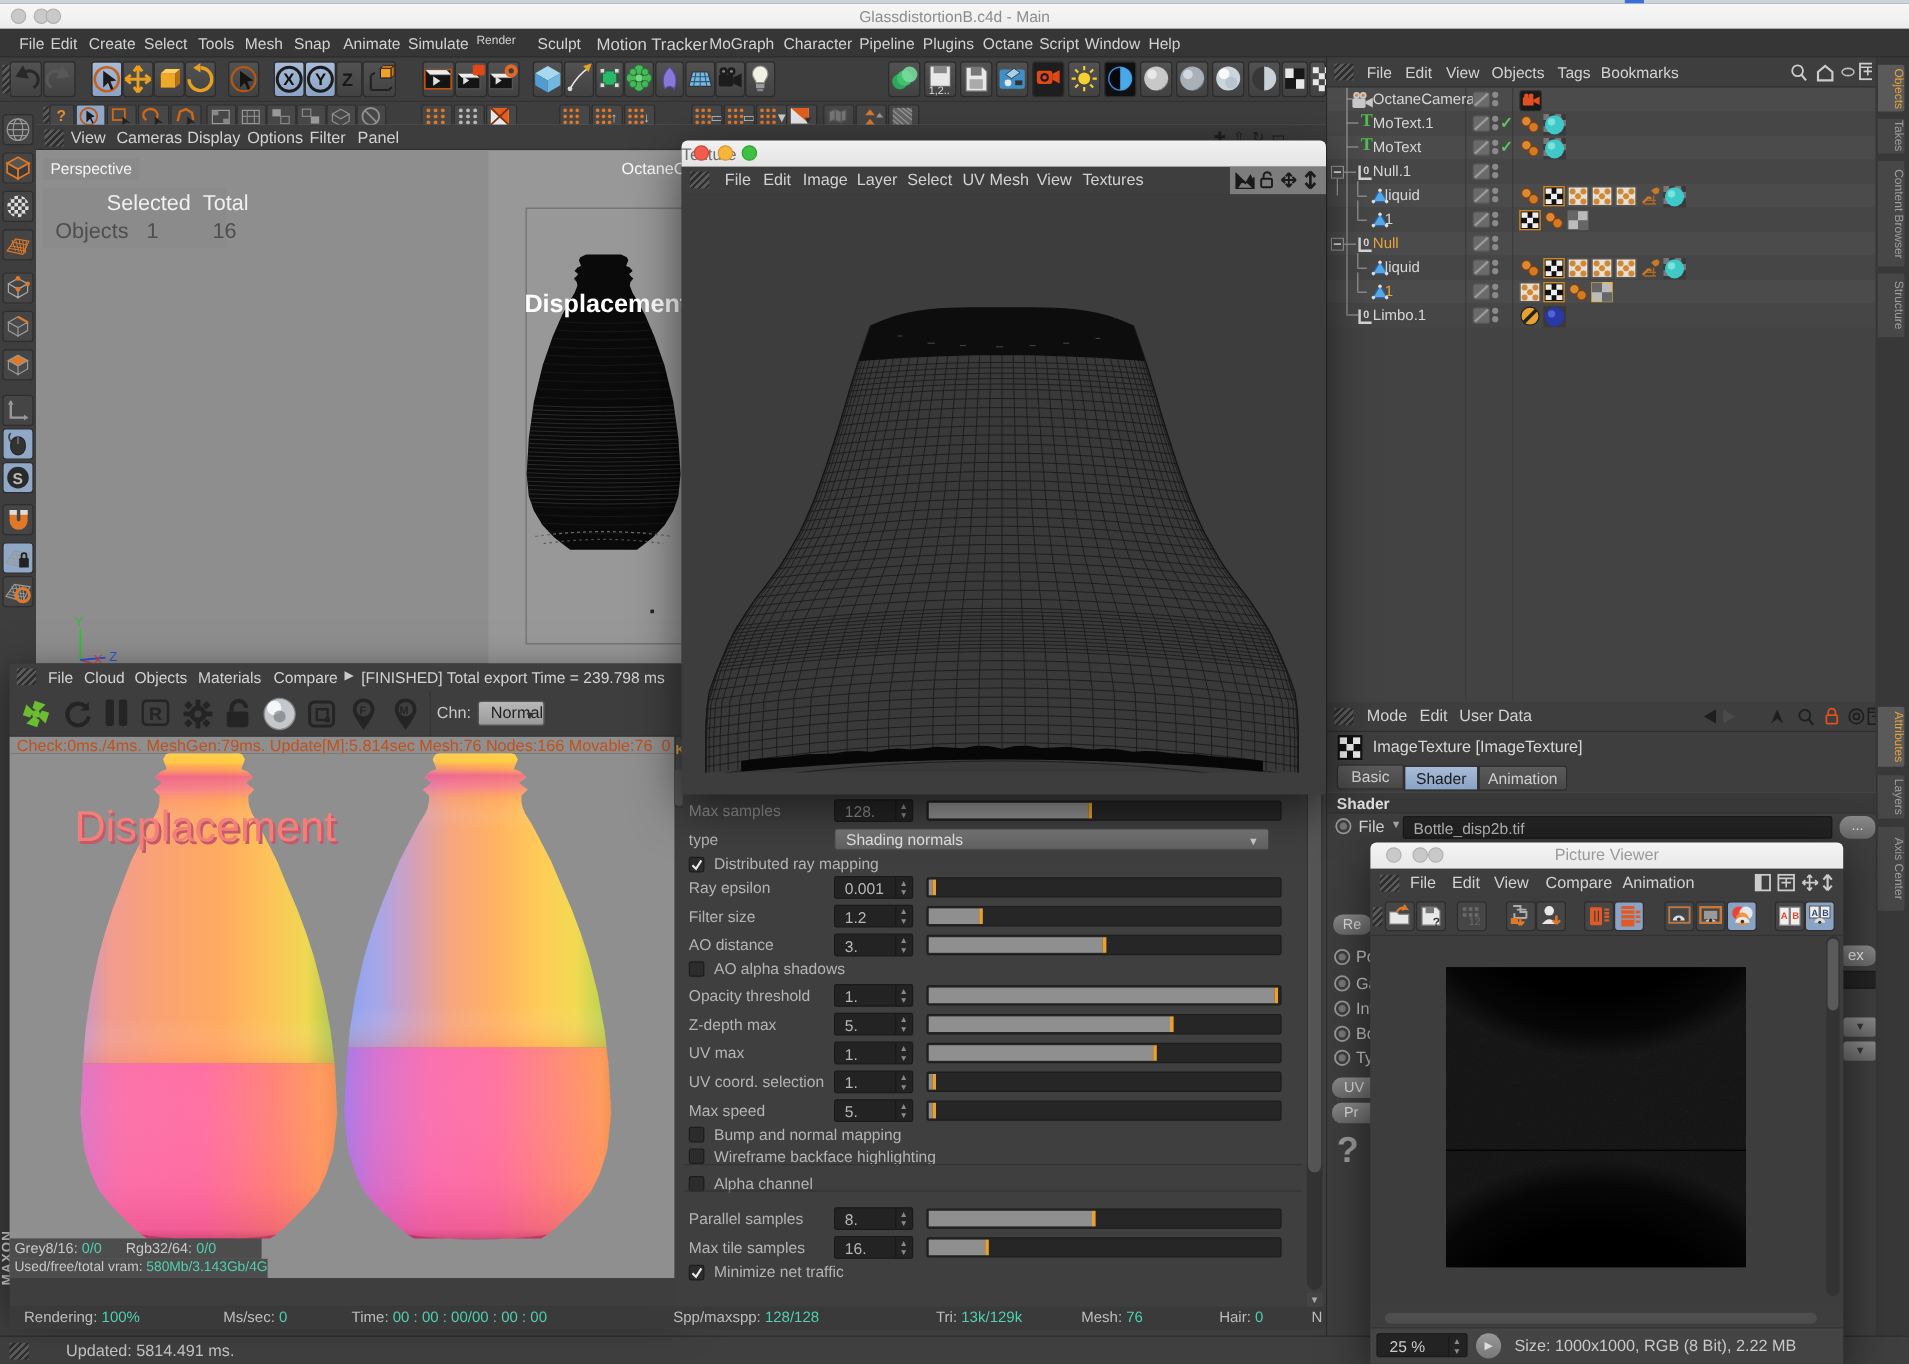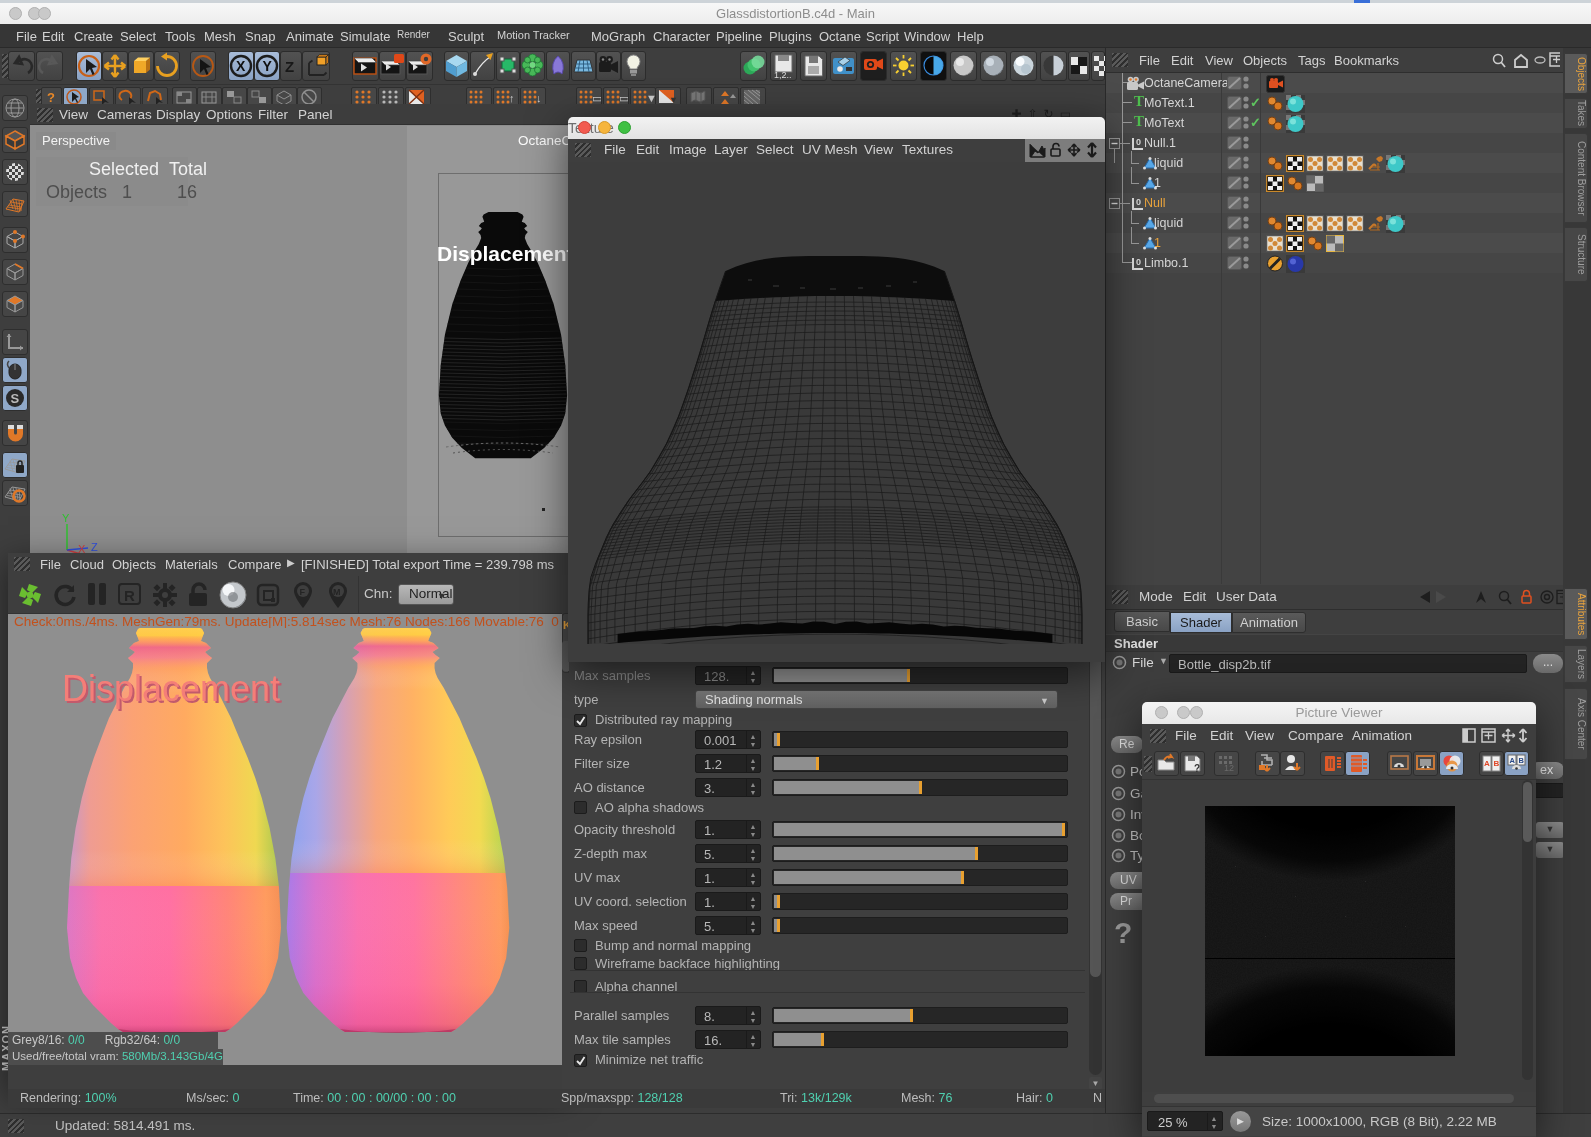--- a/index.html
+++ b/index.html
@@ -30,21 +30,21 @@
       <span class="menu" style="position:absolute;left:42px;top:5px;font-size:13px">Edit</span>
       <span class="menu" style="position:absolute;left:74px;top:5px;font-size:13px">Create</span>
       <span class="menu" style="position:absolute;left:120px;top:5px;font-size:13px">Select</span>
       <span class="menu" style="position:absolute;left:165px;top:5px;font-size:13px">Tools</span>
       <span class="menu" style="position:absolute;left:204px;top:5px;font-size:13px">Mesh</span>
       <span class="menu" style="position:absolute;left:245px;top:5px;font-size:13px">Snap</span>
       <span class="menu" style="position:absolute;left:286px;top:5px;font-size:13px">Animate</span>
       <span class="menu" style="position:absolute;left:340px;top:5px;font-size:13px">Simulate</span>
       <span class="menu" style="position:absolute;left:397px;top:5px;font-size:10px">Render</span>
       <span class="menu" style="position:absolute;left:448px;top:5px;font-size:13px">Sculpt</span>
-      <span class="menu" style="position:absolute;left:497px;top:5px;font-size:11px">Motion Tracker</span>
+      <span class="menu" style="position:absolute;left:497px;top:5px;font-size:14px">Motion Tracker</span>
       <span class="menu" style="position:absolute;left:591px;top:5px;font-size:13px">MoGraph</span>
       <span class="menu" style="position:absolute;left:653px;top:5px;font-size:13px">Character</span>
       <span class="menu" style="position:absolute;left:716px;top:5px;font-size:13px">Pipeline</span>
       <span class="menu" style="position:absolute;left:769px;top:5px;font-size:13px">Plugins</span>
       <span class="menu" style="position:absolute;left:819px;top:5px;font-size:13px">Octane</span>
       <span class="menu" style="position:absolute;left:866px;top:5px;font-size:13px">Script</span>
       <span class="menu" style="position:absolute;left:904px;top:5px;font-size:13px">Window</span>
       <span class="menu" style="position:absolute;left:957px;top:5px;font-size:13px">Help</span>
     </div>
 </div>
@@ -966,20 +966,31 @@
 <path d="M60 15 l5 -12 5 12 -5 -4z" fill="#1e1e1e"></path>
 <circle cx="88" cy="8" r="4.5" fill="none" stroke="#1e1e1e" stroke-width="1.5"></circle>
         <line x1="91" y1="11" x2="95" y2="16" stroke="#1e1e1e" stroke-width="1.8"></line>
 <rect x="106" y="8" width="9" height="7" rx="1" fill="none" stroke="#e05020" stroke-width="1.5"></rect>
         <path d="M107.5 8 v-2.5 a3 3 0 0 1 6 0 V8" fill="none" stroke="#e05020" stroke-width="1.5"></path>
 <circle cx="131" cy="9" r="6" fill="none" stroke="#1e1e1e" stroke-width="1.4"></circle>
         <circle cx="131" cy="9" r="2.5" fill="none" stroke="#1e1e1e" stroke-width="1.4"></circle>
 <rect x="141" y="2.5" width="13" height="13" fill="none" stroke="#1e1e1e" stroke-width="1.4"></rect>
         <path d="M147.5 5 v8 M144 9 h7 M141 5.5 h13" stroke="#1e1e1e" stroke-width="1.2"></path>
 </svg>
+    </div>
+    <div style="position:relative;height:26px;background:#3e3e3e">
+<svg style="position:absolute;left:8px;top:2px" width="22" height="22">
+        <rect width="22" height="22" fill="#111" stroke="#555"></rect>
+        <rect x="2.5" y="2.5" width="6" height="5.5" fill="#eee"></rect>
+        <rect x="13.5" y="2.5" width="6" height="5.5" fill="#eee"></rect>
+        <rect x="8" y="8" width="6" height="5.5" fill="#eee"></rect>
+        <rect x="2.5" y="14" width="6" height="5.5" fill="#eee"></rect>
+        <rect x="13.5" y="14" width="6" height="5.5" fill="#eee"></rect>
+      </svg>
+<span style="position:absolute;left:38px;top:5px;color:#d8d8d8;font-size:13.5px">ImageTexture [ImageTexture]</span>
     </div>
     <div style="position:relative;height:24px;background:#3e3e3e">
 <div style="position:absolute;left:8px;top:1px;width:56px;height:21px;background:linear-gradient(#5a5a5a,#484848);border:1px solid #2e2e2e;border-radius:3px 0 0 3px;color:#d0d0d0;font-size:13px;text-align:center;line-height:20px">Basic</div>
 <div style="position:absolute;left:64px;top:2px;width:62px;height:21px;background:linear-gradient(#a8bcd8,#8aa2c4);border:1px solid #2e2e2e;color:#1a1a1a;font-size:13px;text-align:center;line-height:20px">Shader</div>
 <div style="position:absolute;left:126px;top:2px;width:74px;height:21px;background:linear-gradient(#5a5a5a,#484848);border:1px solid #2e2e2e;border-radius:0 3px 3px 0;color:#d0d0d0;font-size:13px;text-align:center;line-height:20px">Animation</div>
     </div>
     <div style="height:18px;background:#393939;border-top:1px solid #444;border-bottom:1px solid #333;color:#e0e0e0;font-weight:bold;font-size:13px;padding:1px 0 0 8px">Shader</div>
     <div style="position:relative;height:24px;background:#3e3e3e">
 <svg style="position:absolute;left:6px;top:3px" width="15" height="15">
         <circle cx="7.5" cy="7.5" r="6" fill="none" stroke="#9a9a9a" stroke-width="1.5"></circle>

